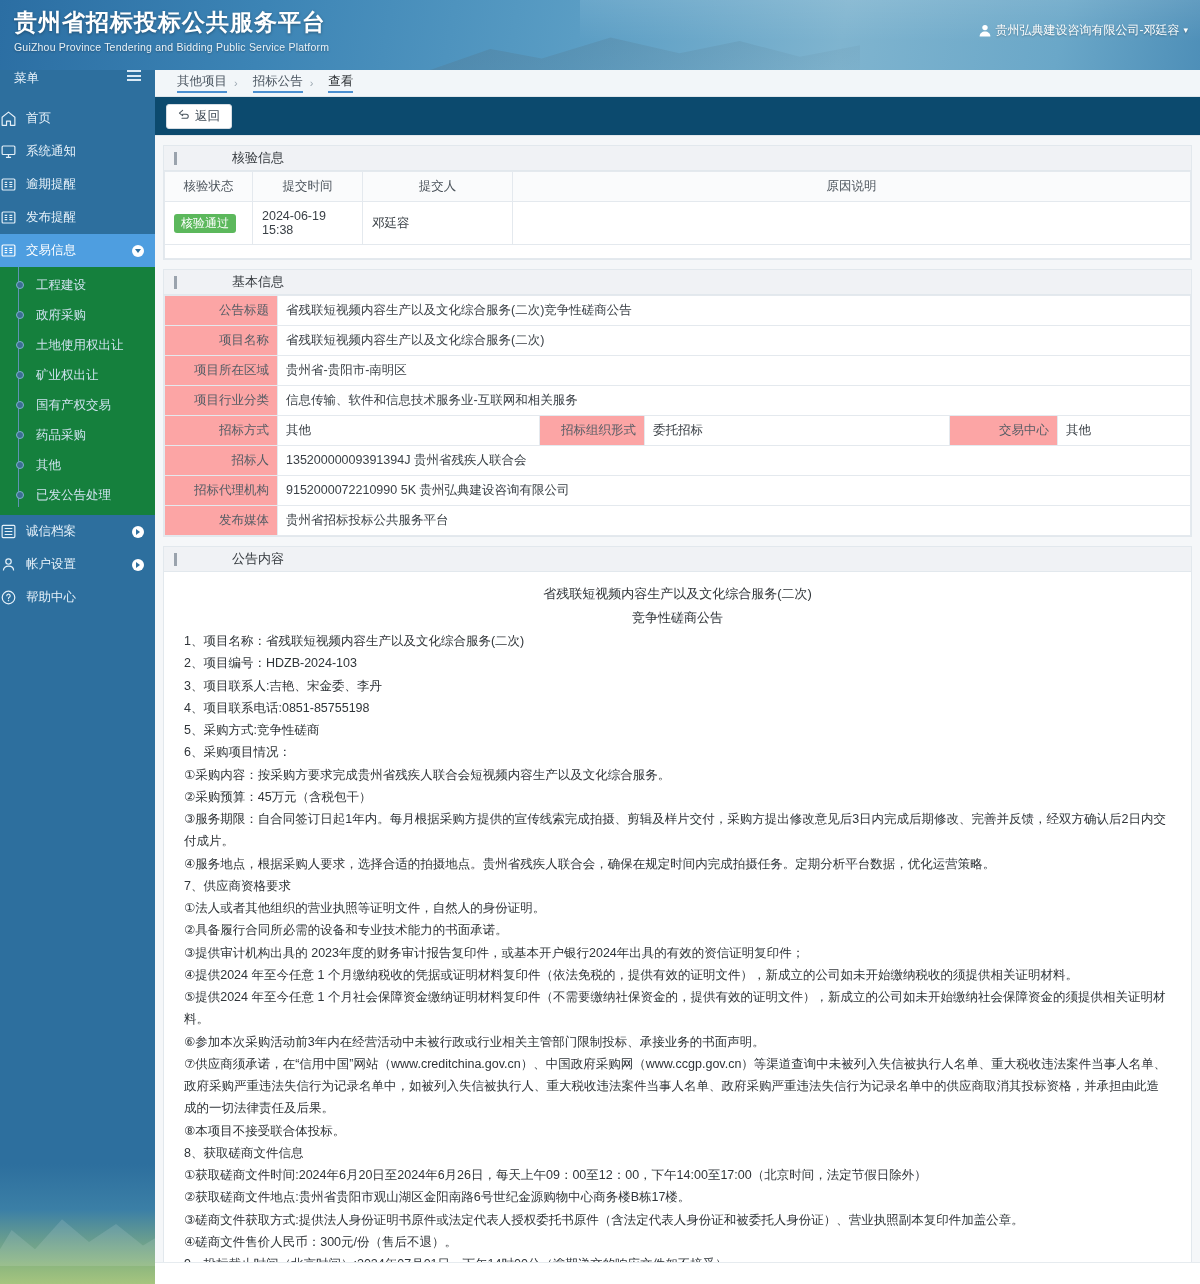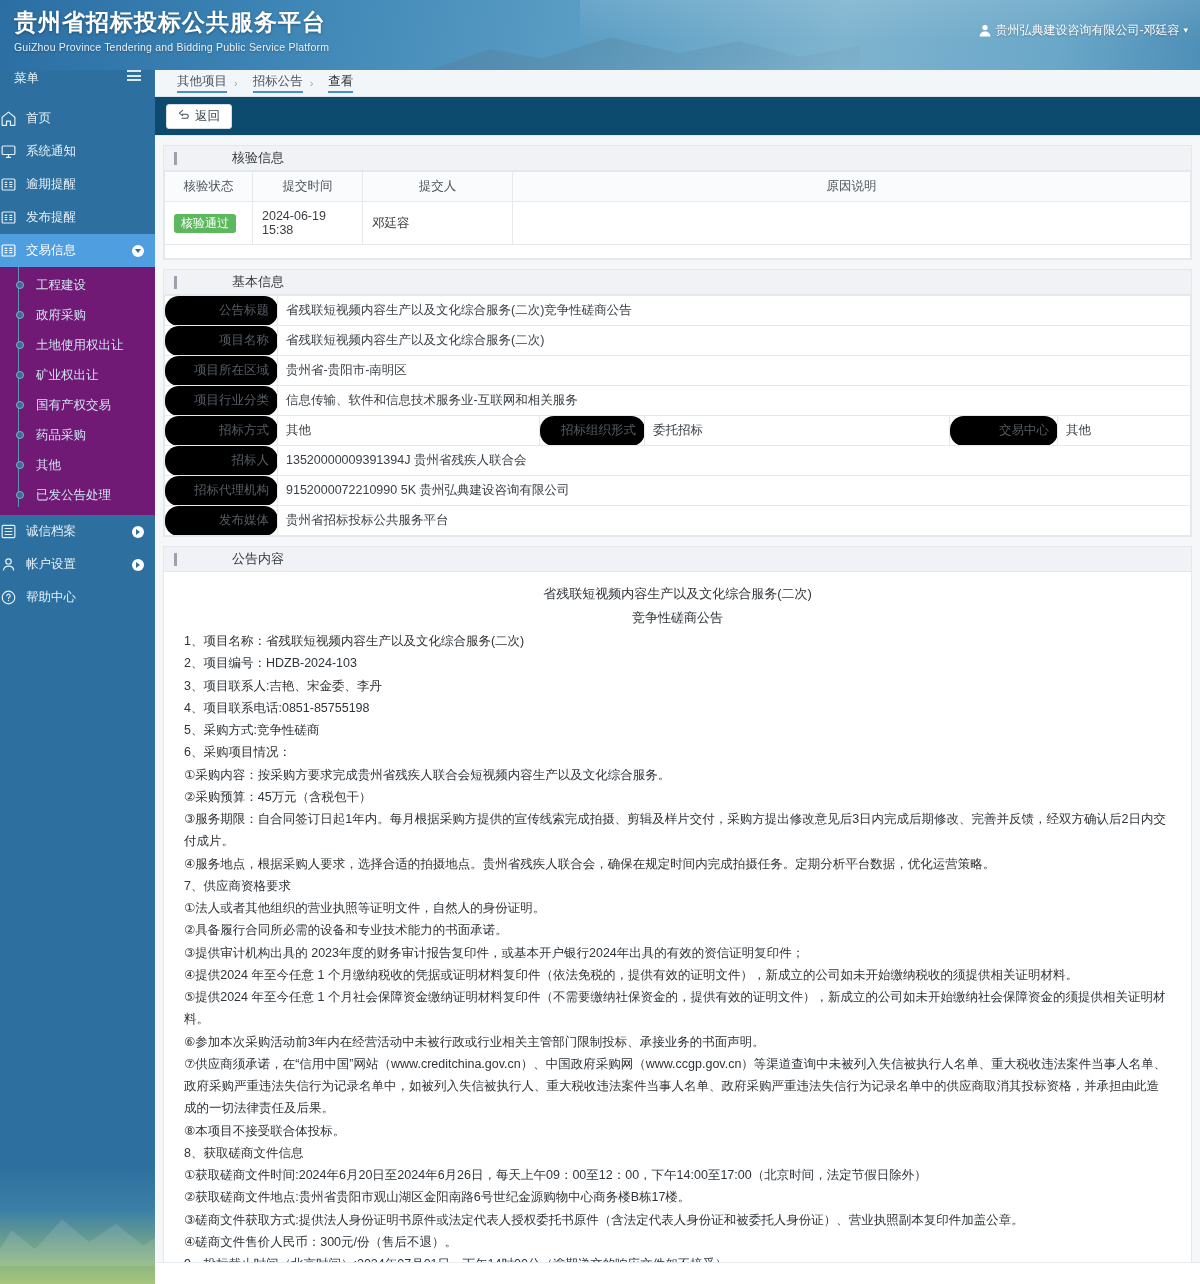--- a/index.html
+++ b/index.html
@@ -67,21 +67,21 @@
   }
   .mi .exp:after {
     content: ""; width: 0; height: 0; border-left: 3px solid transparent;
     border-right: 3px solid transparent; border-top: 4px solid #2d6f9e; margin-top: 1px;
   }
   .mi .exp.right:after {
     border: none; width: 0; height: 0; margin: 0;
     border-top: 3px solid transparent; border-bottom: 3px solid transparent;
     border-left: 4px solid #2d6f9e;
   }
-  .submenu { background: #701a75; padding: 3px 0 5px 0; position: relative; }
+  .submenu { background: #15803d; padding: 3px 0 5px 0; position: relative; }
   .submenu:before {
     content: ""; position: absolute; left: 18px; top: 0; bottom: 8px;
     width: 1px; background: #5f93b4;
   }
   .sub {
     height: 30px; display: flex; align-items: center; padding-left: 36px;
     color: #cfe2ef; font-size: 12.5px; cursor: pointer; position: relative;
   }
   .sub:before {
     content: ""; position: absolute; left: 15.5px; top: 50%; transform: translateY(-50%);
@@ -128,21 +128,21 @@
   }
   .vt td { padding: 7px 9px; color: #3a4046; height: 27px; }
   .badge-ok {
     display: inline-block; background: #5cb85c; color: #ffffff; font-size: 12px;
     padding: 2px 7px; border-radius: 3px; line-height: 1.25;
   }
   .vt tr.empty td { height: 14px; padding: 0; }
 
   .info td { padding: 6px 8px; height: 30px; color: #3a4046; }
   .info td.lbl {
-    background: #000000; text-align: right; color: #555d65; white-space: nowrap; border-radius: 14px;
+    background: #fca5a5; text-align: right; color: #555d65; white-space: nowrap;
   }
 
   .notice { padding: 10px 20px 16px 20px; font-size: 12.5px; color: #2f3438; }
   .nt-title { text-align: center; font-size: 13px; color: #2f3438; line-height: 1.85; }
   .nt-line { line-height: 1.78; word-break: break-all; }
 
   .footer-fill {
     position: absolute; left: 155px; top: 1262px; width: 1045px; height: 22px;
     background: #ffffff; border-top: 1px solid #e6ebef;
   }

